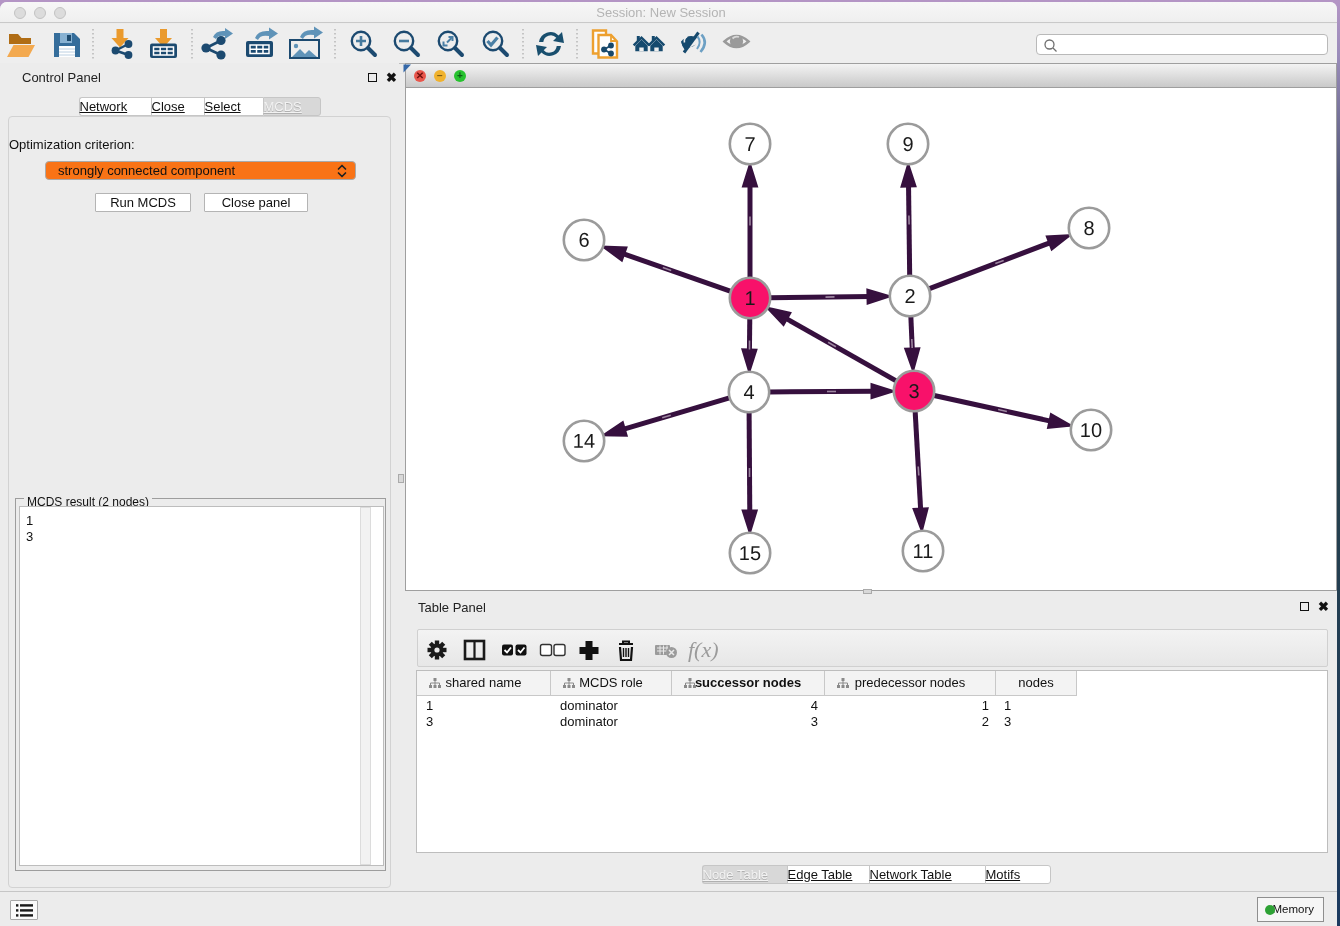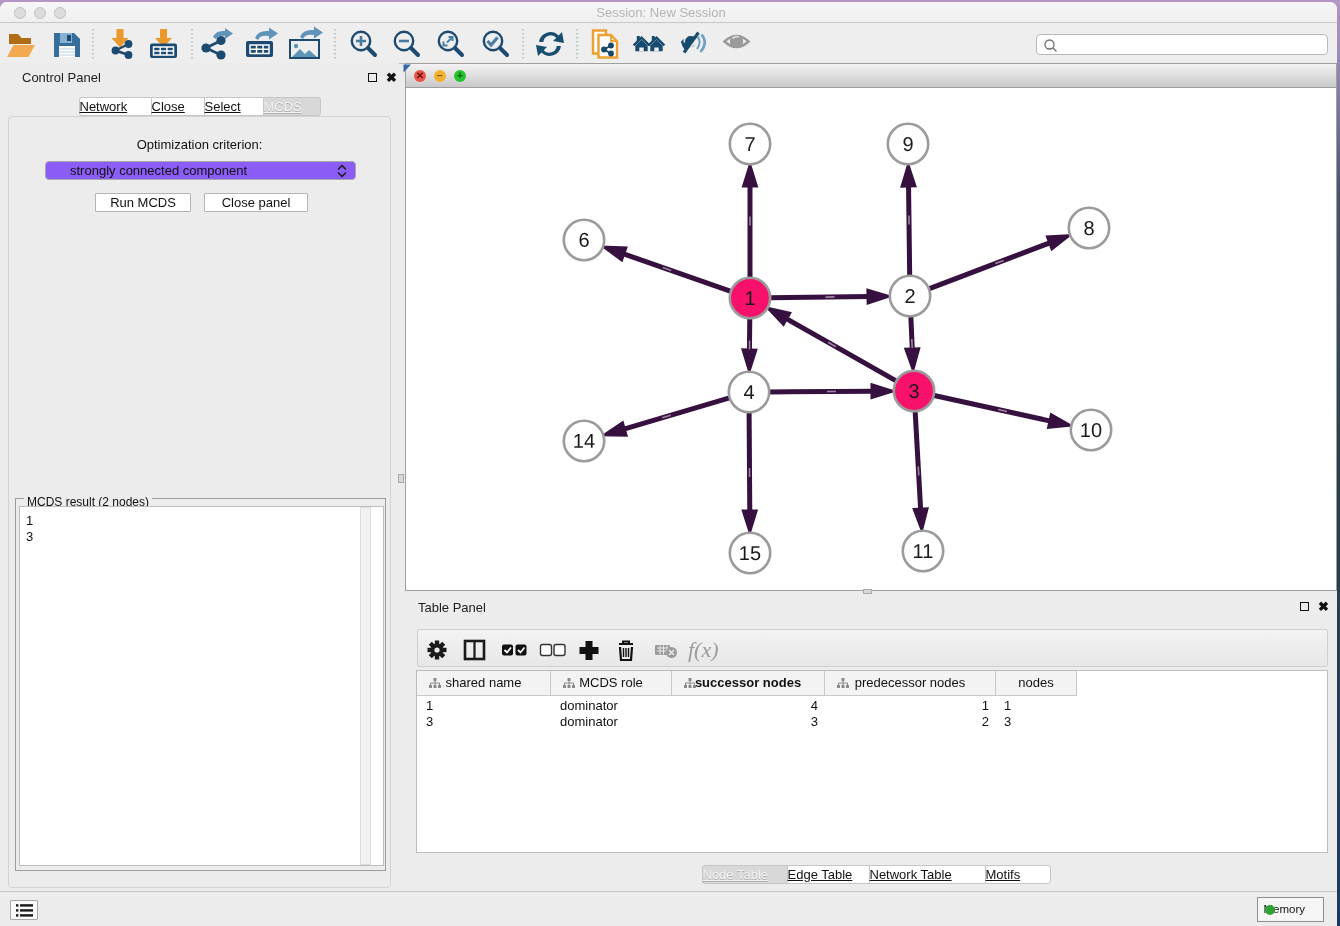--- a/index.html
+++ b/index.html
@@ -33,24 +33,24 @@
 .xbtn { display:inline-block; font-weight:bold; font-size:13px; }
 
 #cp-tabs { position:absolute; left:0; top:34px; width:100%; height:19px; text-align:center; }
 .tab { display:inline-block; height:19px; line-height:18px; text-align:left;
   background:#fff; border:1px solid #c6c6c6; border-right:none; font-size:13px; color:#111;text-decoration:underline; }
 .tab.first { border-radius:3px 0 0 3px; }
 .tab.last  { border-radius:0 3px 3px 0; border-right:1px solid #c6c6c6; }
 .tab.sel { background:#d8d8d8; color:#f3f3f3; text-shadow:0 1px 0 #b0b0b0; }
 #cp-body { position:absolute; left:8px; top:53px; width:383px; height:772px;
   border:1px solid #d2d2d2; border-radius:4px; }
-#optlabel { position:absolute; top:20px; width:100%; text-align:center; font-size:13px; color:#111; }
+#optlabel { position:absolute; top:20px; width:100%; font-size:13px; color:#111; }
 #optselect { position:absolute; left:36px; top:44px; width:311px; height:19px;
-  background:#8b5cf6; border:1px solid #a9a9a9; border-radius:4px;
-  font-size:13px; color:#111; line-height:17px; padding-left:24px; }
+  background:#f97316; border:1px solid #a9a9a9; border-radius:4px;
+  font-size:13px; color:#111; line-height:17px; padding-left:12px; }
 .btn { position:absolute; top:76px; height:19px; background:#fff;
   border:1px solid #b4b4b4; border-radius:1px; font-size:13px; color:#111;
   text-align:center; line-height:17px; }
 #btn-run { left:86px; width:96px; }
 #btn-close { left:195px; width:104px; }
 
 #mcdsbox { position:absolute; left:6px; top:381px; width:371px; height:373px;
   border:1px solid #9d9d9d; }
 #mcdsbox .legend { position:absolute; left:8px; top:-3px; background:#ececec;
   padding:0 3px; font-size:12px; color:#111; line-height:13px; }
@@ -82,21 +82,21 @@
 .td { position:absolute; height:16px; font-size:13px; color:#111; }
 
 #tp-tabs { position:absolute; left:5px; top:271px; width:100%; height:22px; text-align:center; }
 
 #statusbar { position:absolute; left:0; top:889px; width:1337px; height:35px;
   background:#ececec; border-top:1px solid #c6c6c6; }
 #hambtn { position:absolute; left:10px; top:8px; width:28px; height:20px;
   background:#fafafa; border:1px solid #a8a8a8; border-radius:1px; }
 #membtn { position:absolute; right:13px; top:5px; width:67px; height:25px;
   background:#f6f6f6; border:1px solid #8e8e8e; font-size:11.5px; color:#111;
-  line-height:23px; text-align:right; padding-right:18px; }
+  line-height:23px; text-align:right; padding-right:9px; }
 #membtn .dot { position:absolute; left:7px; top:7px; width:10px; height:10px;
   border-radius:50%; background:#2ea235; }
 </style>
 </head>
 <body>
 <div id="wallright"></div>
 <div id="appwin">
   <div id="titlebar">
     <div class="tl t1"></div>
       <div class="tl t2"></div>

